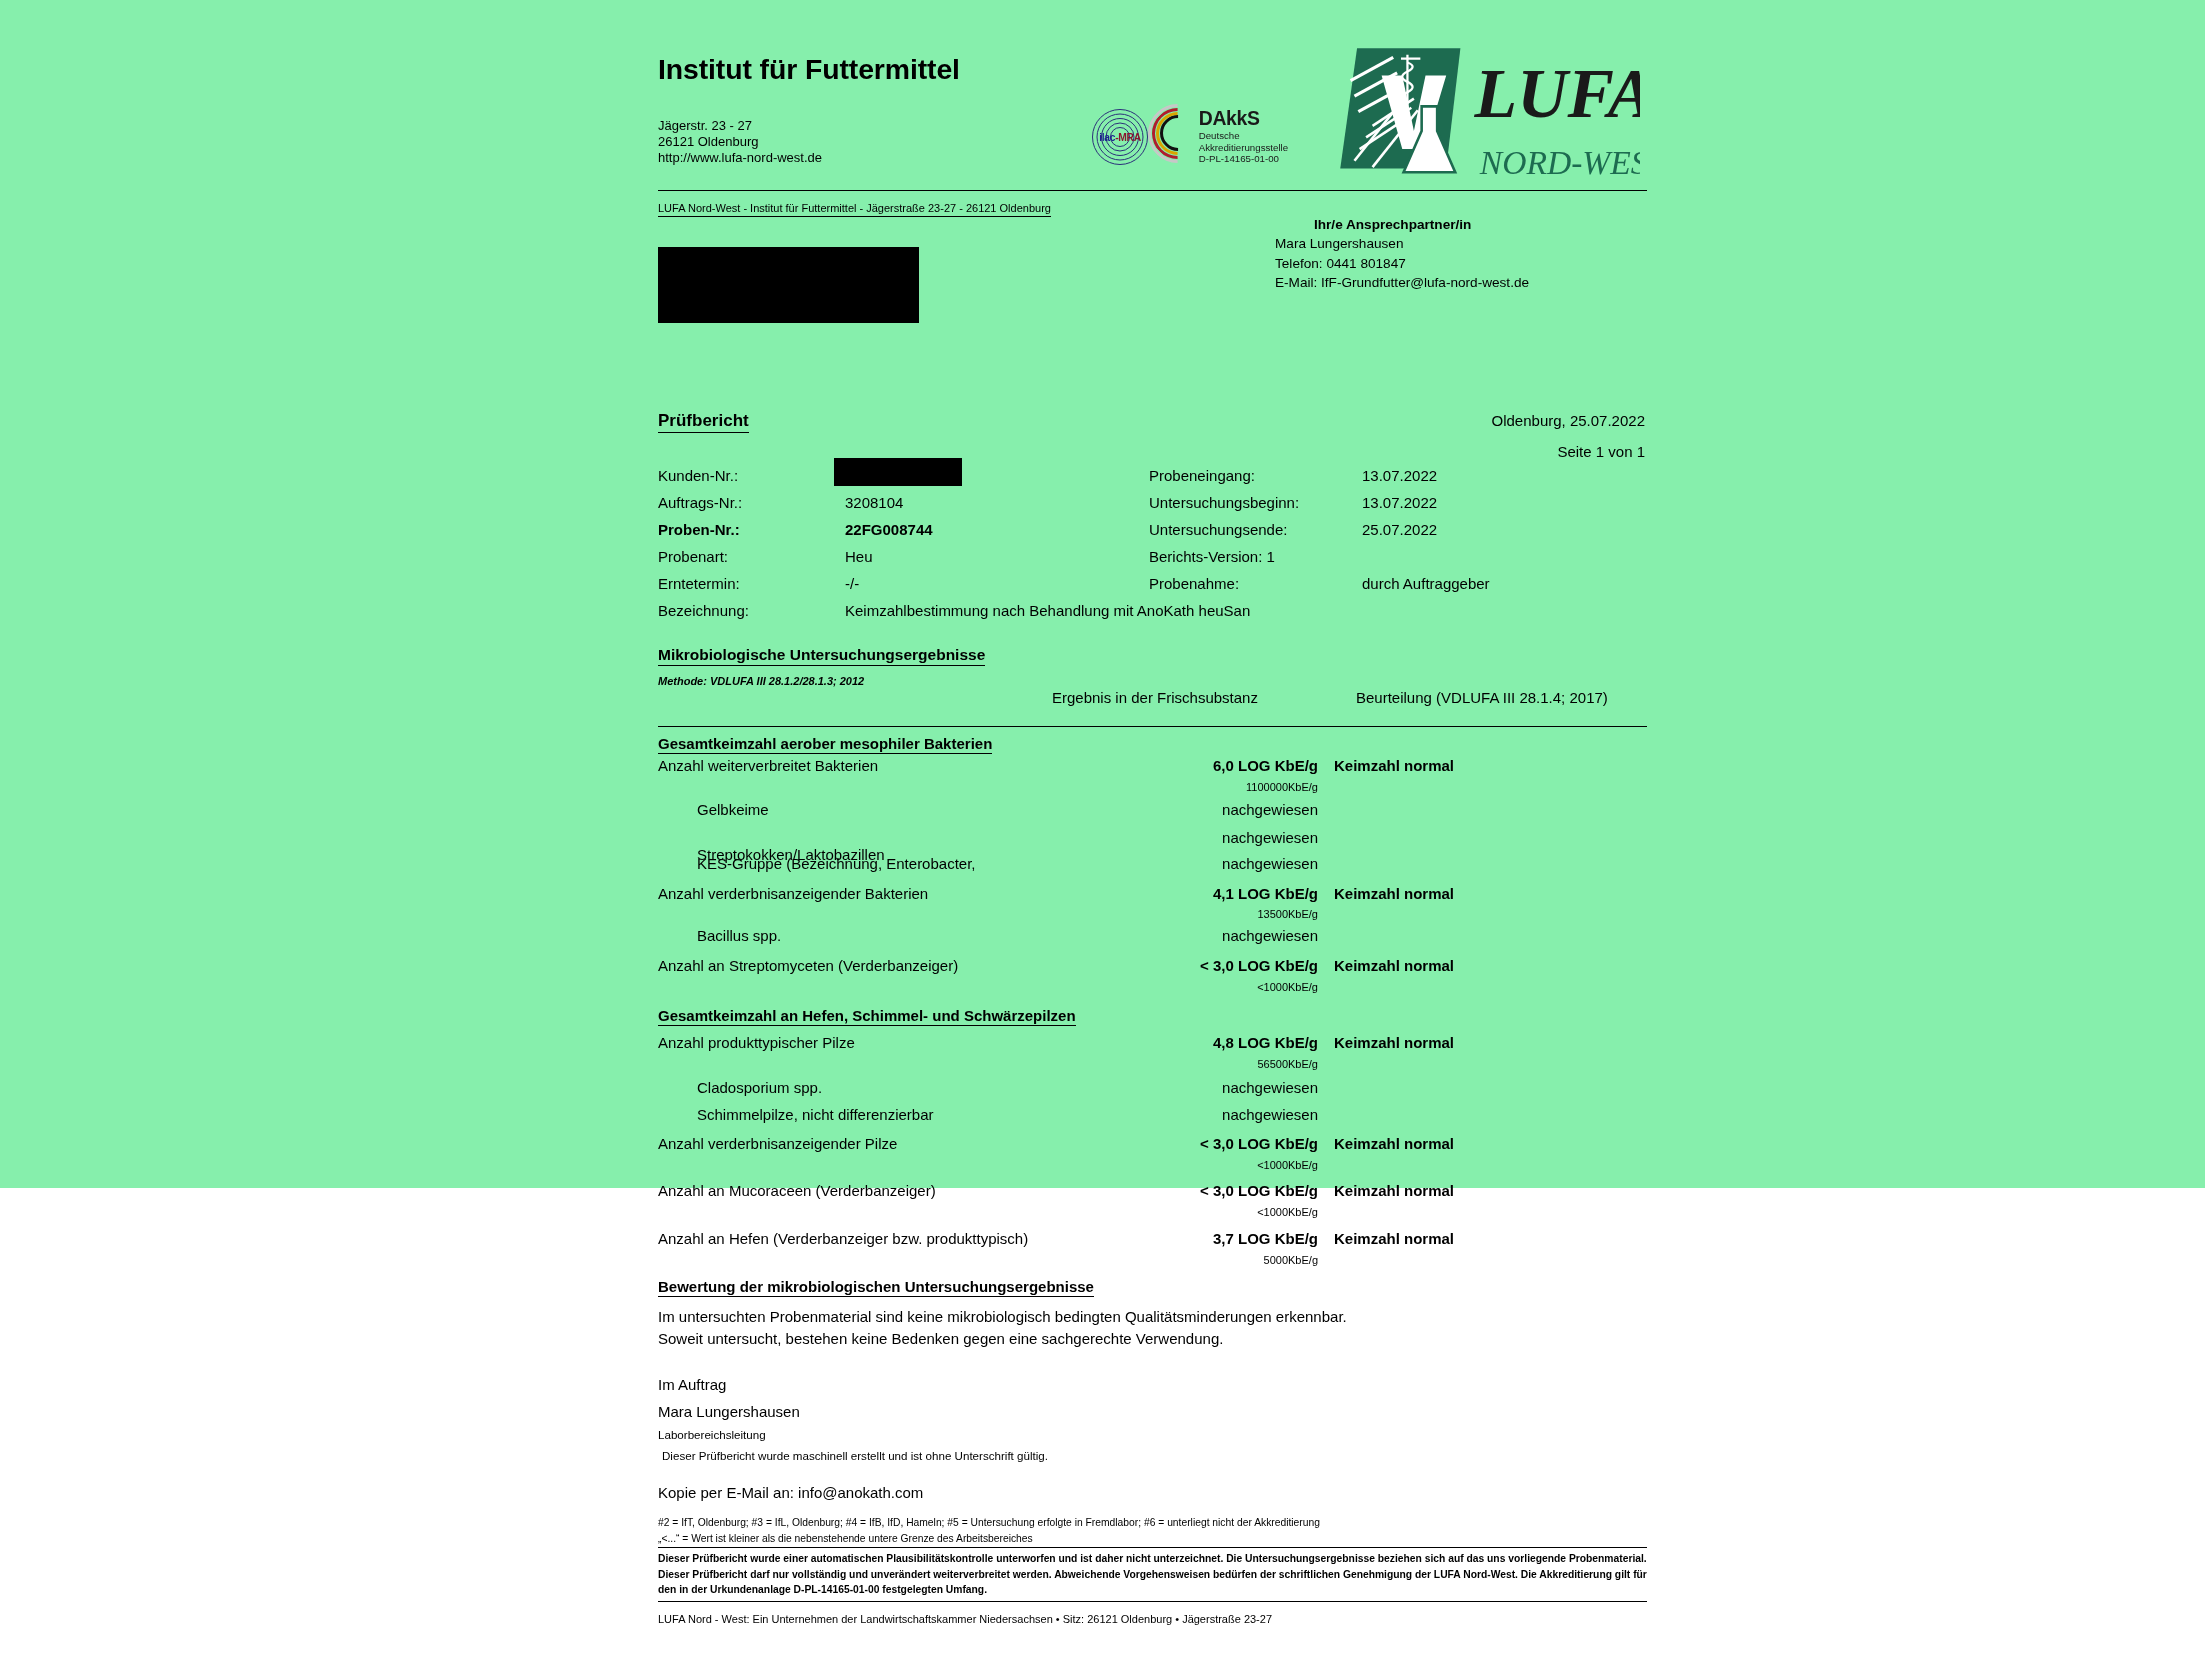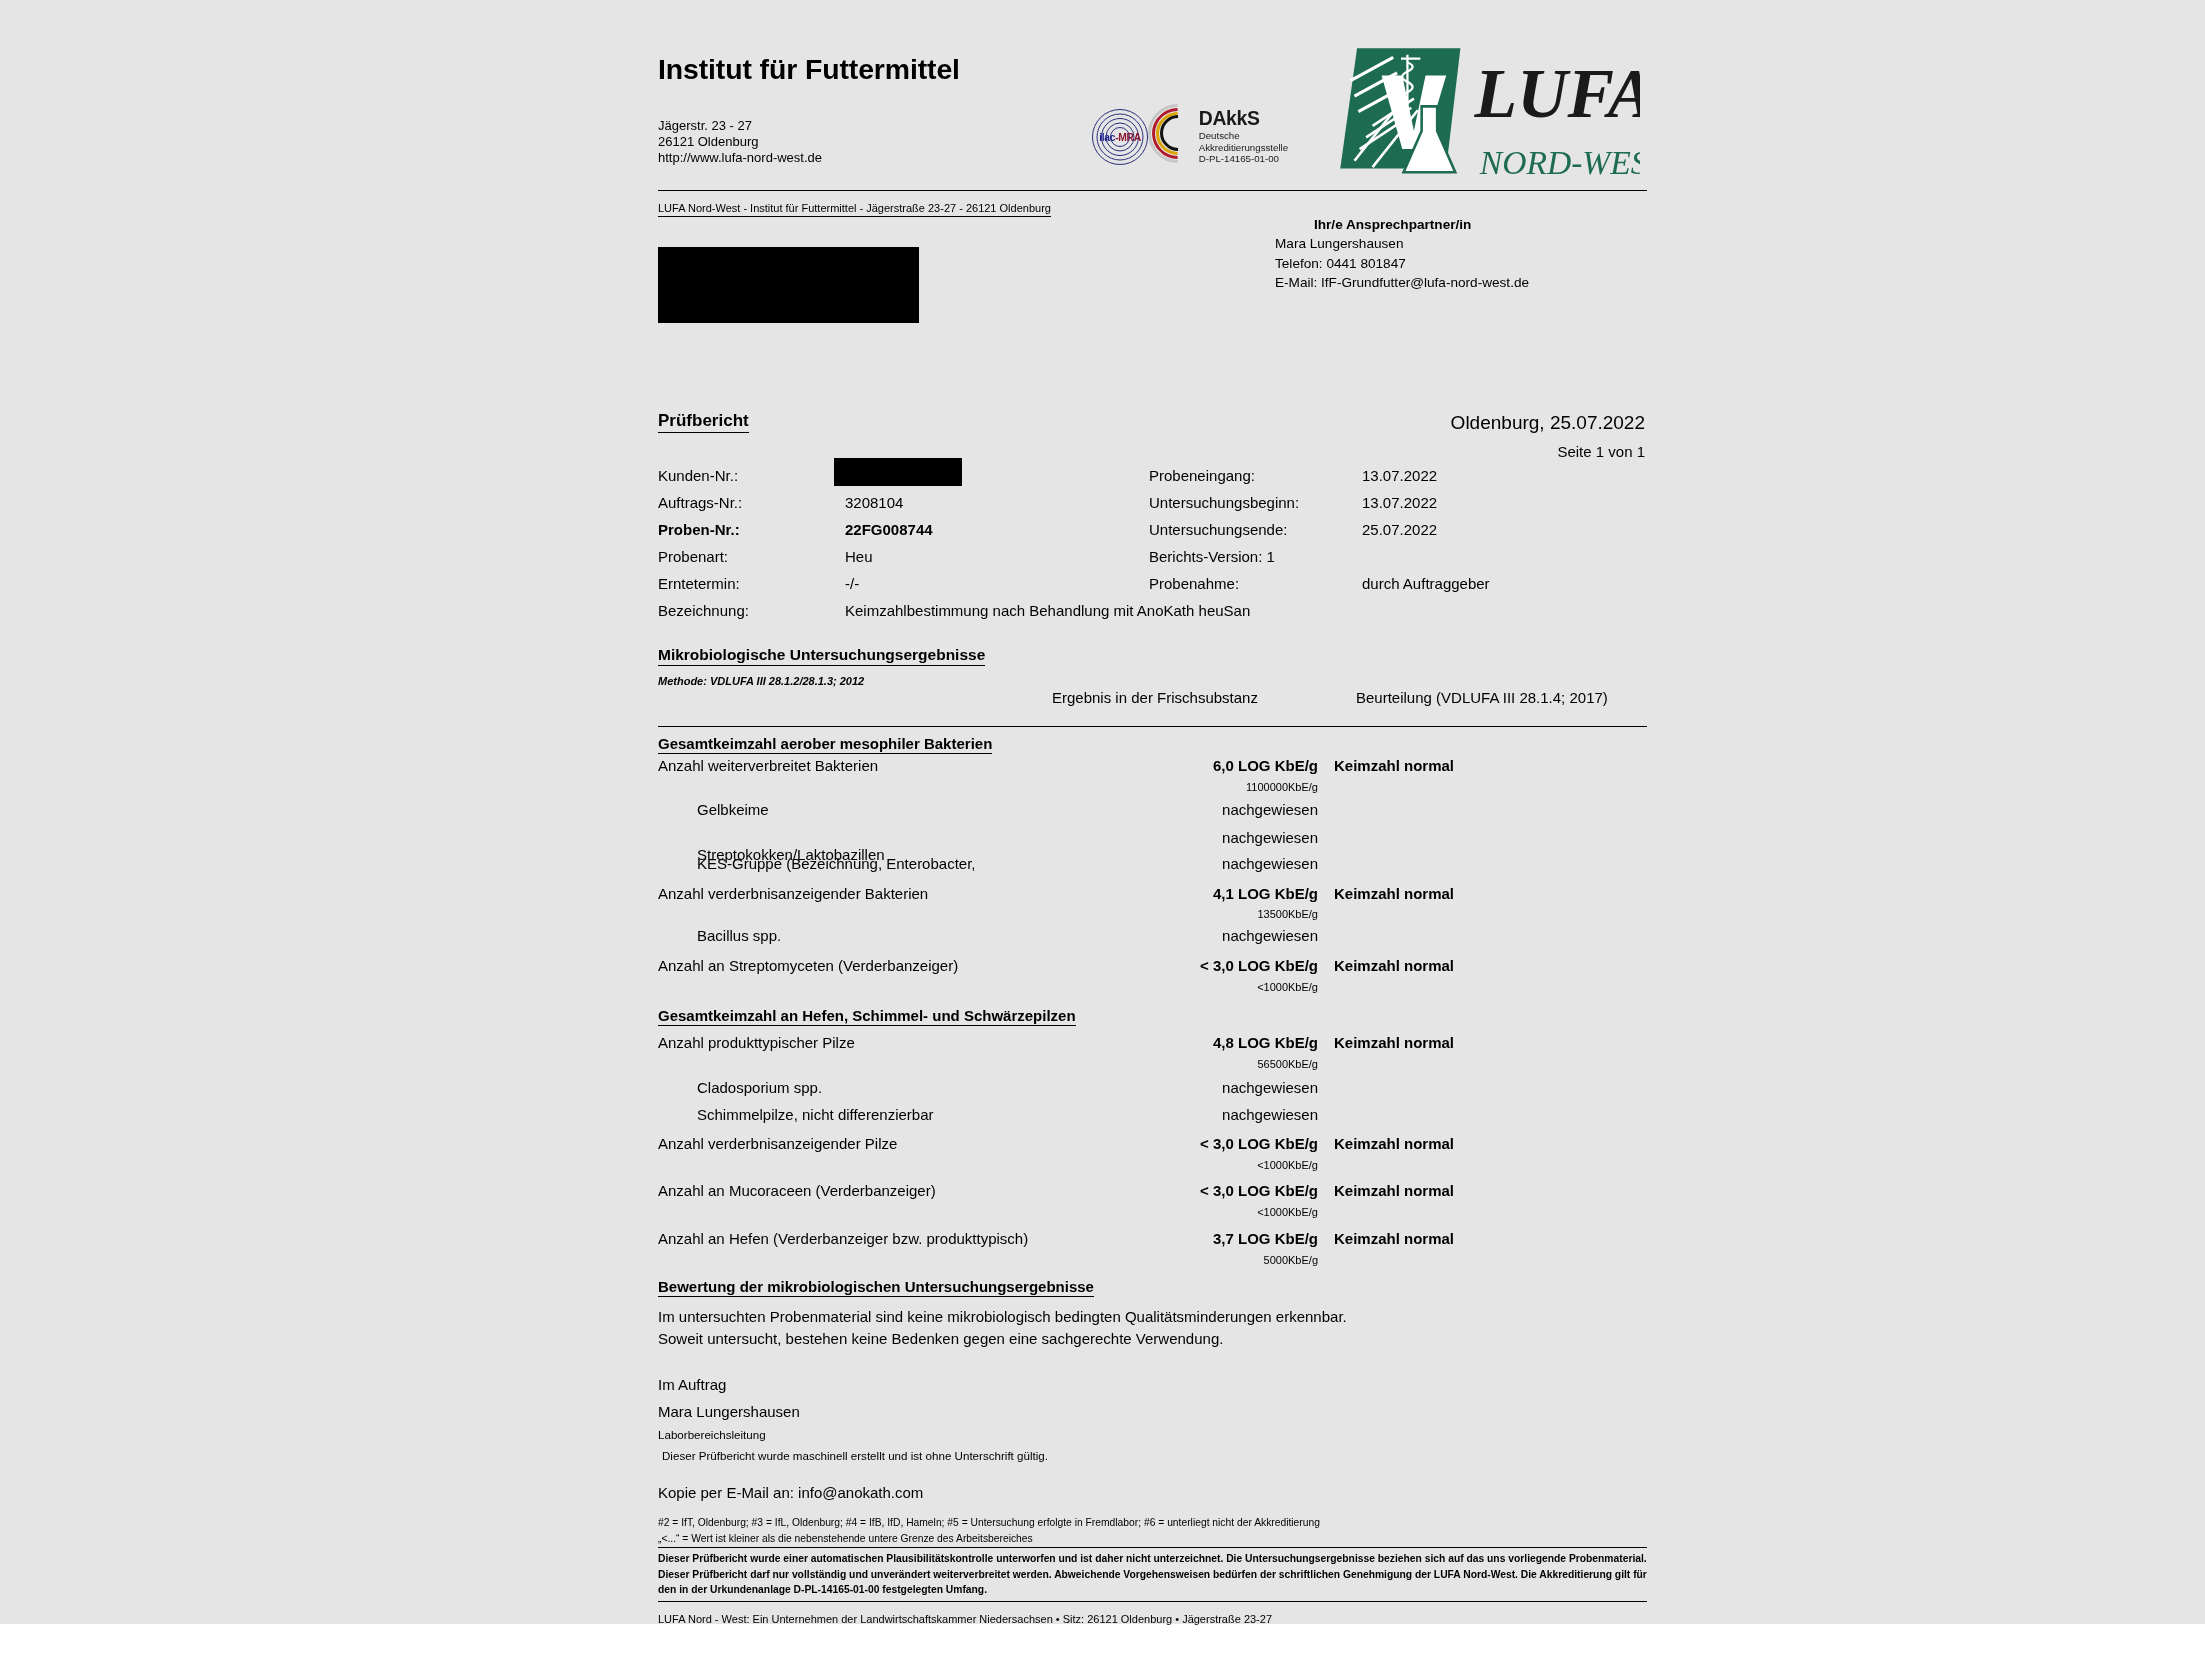--- a/index.html
+++ b/index.html
@@ -12,22 +12,22 @@
     height: 1654px;
     font-family: "Liberation Sans", sans-serif;
     color: #000000;
     position: relative;
     overflow: hidden;
   }
   .page {
     position: absolute;
     left: 0; top: 0;
     width: 2205px;
-    height: 1624px;
-    background: #e5e5e5;
+    height: 1188px;
+    background: #86efac;
   }
   
   .hdr-title {
     position: absolute;
     left: 658px; top: 53px;
     font-size: 28.4px;
     font-weight: bold;
     letter-spacing: -0.1px;
   }
   .hdr-addr {
@@ -138,21 +138,21 @@
     position: absolute;
     left: 658px; top: 411px;
     font-size: 17px;
     font-weight: bold;
     border-bottom: 1.9px solid #000;
     padding-bottom: 1.3px;
   }
   .date-line {
     position: absolute;
     right: 560px; top: 412px;
-    font-size: 19px;
+    font-size: 15px;
     text-align: left;
     white-space: nowrap;
   }
   .page-line {
     position: absolute;
     right: 560px; top: 443px;
     font-size: 15px;
     text-align: right;
     white-space: nowrap;
   }

